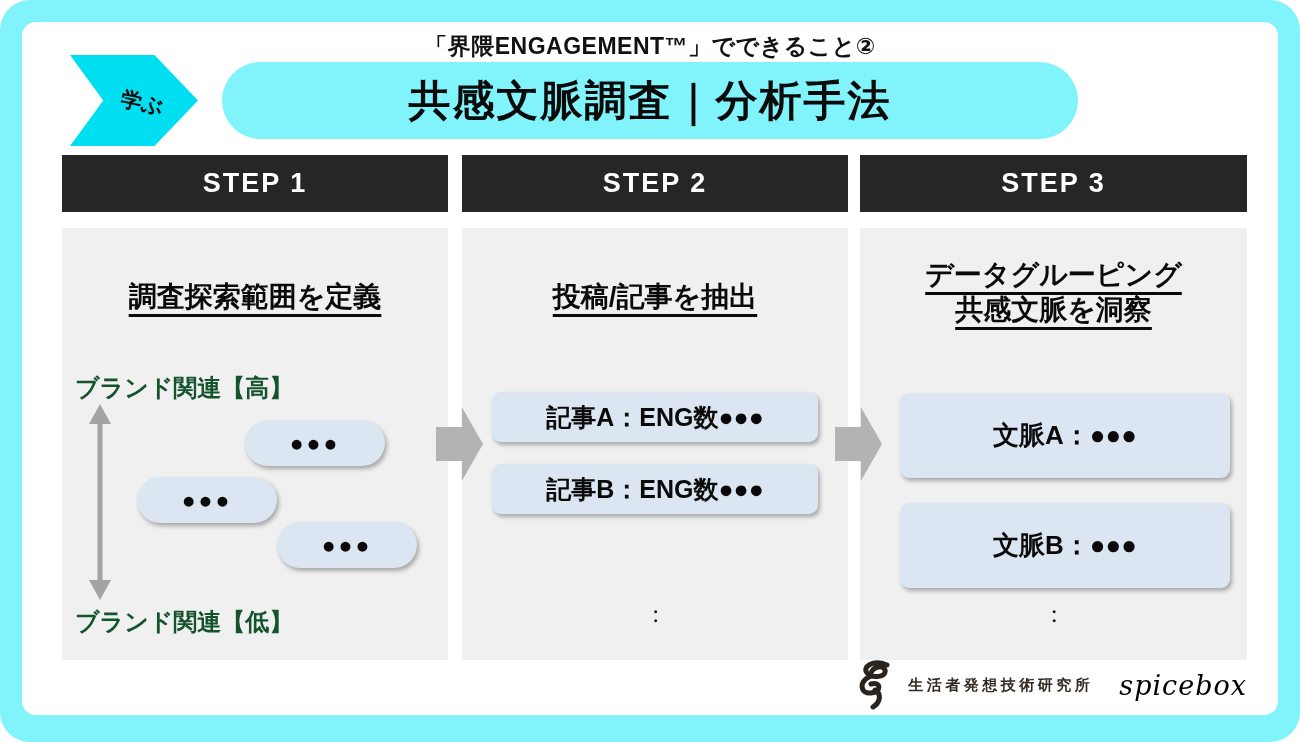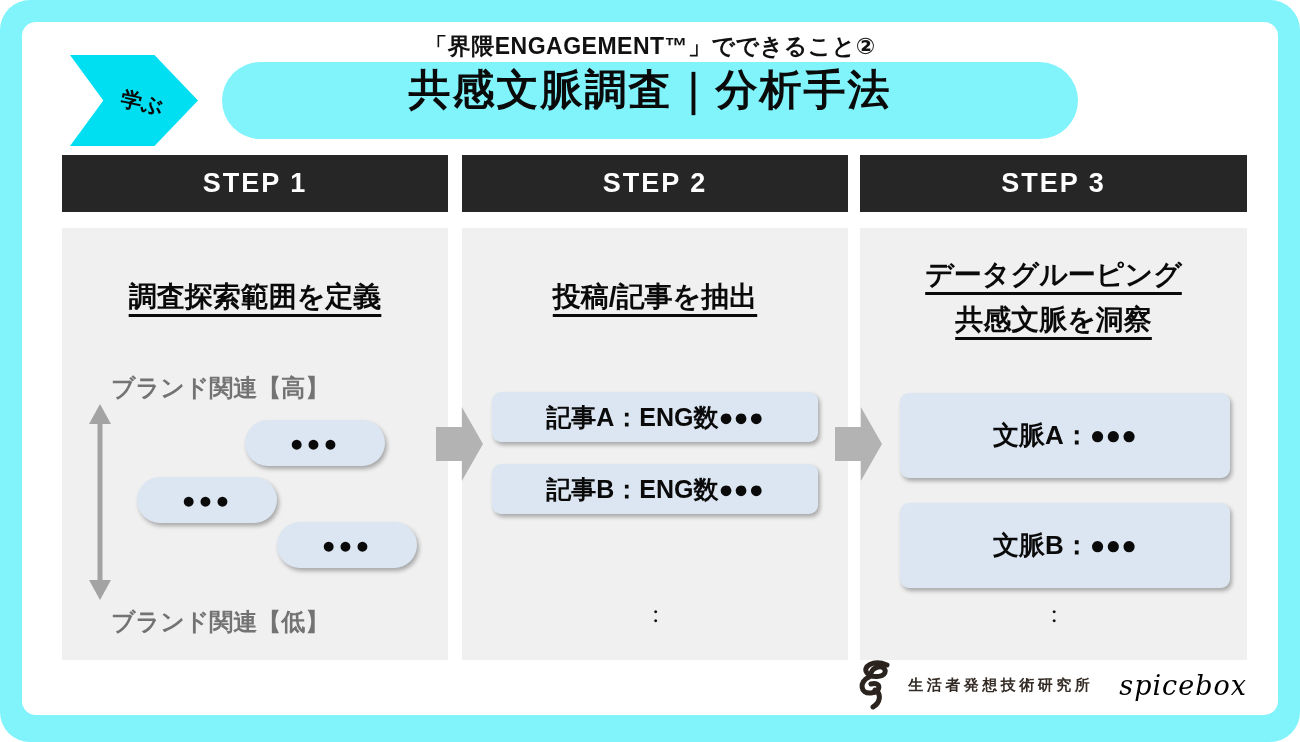--- a/index.html
+++ b/index.html
@@ -25,21 +25,21 @@
   
   .eyebrow {
     position:absolute; top:31px; left:0; width:100%;
     text-align:center;
     font-size:23px; font-weight:bold; letter-spacing:0.5px;
     z-index:3;
   }
   .title-pill {
     position:absolute; left:222px; top:62px; width:856px; height:77px;
     background:#80F3FB; border-radius:40px;
-    display:flex; justify-content:center;
+    display:flex; align-items:center; justify-content:center;
     z-index:3;
   }
   .main-title {
     font-size:42px; font-weight:900; letter-spacing:2px; color:#0a0a0a;
   }
   .learn-chevron {
     position:absolute; left:70px; top:55px; width:128px; height:91px;
     background:#00DFF2;
     clip-path:polygon(0% 0%, 66% 0%, 100% 50%, 66% 100%, 0% 100%, 26% 50%);
     display:flex; align-items:center; justify-content:center;
@@ -66,25 +66,25 @@
   }
   .panel-title {
     position:absolute; left:0; width:100%; text-align:center;
     font-size:28px; font-weight:800; color:#0a0a0a;
     text-decoration:underline;
     text-underline-offset:8px;
     text-decoration-thickness:2.5px;
   }
   .t-single { top:50px; }
   .t-line1  { top:28px; }
-  .t-line2  { top:73px; }
+  .t-line2  { top:63px; }
   
   .axis-label {
     position:absolute; left:13px;
-    font-size:24px; font-weight:800; color:#737373; white-space:nowrap;margin-left:36px;
+    font-size:24px; font-weight:800; color:#14532d; white-space:nowrap;
   }
   .axis-top    { top:144px; }
   .axis-bottom { top:378px; }
   .axis-arrow  { position:absolute; left:24px; top:176px; }
   .dot-pill {
     position:absolute; width:140px; height:46px;
     background:#DCE6F2; border-radius:23px;
     display:flex; align-items:center; justify-content:center;
     font-size:23px; letter-spacing:3px; color:#0a0a0a;
     box-shadow:2px 3px 4px rgba(0,0,0,0.30);

